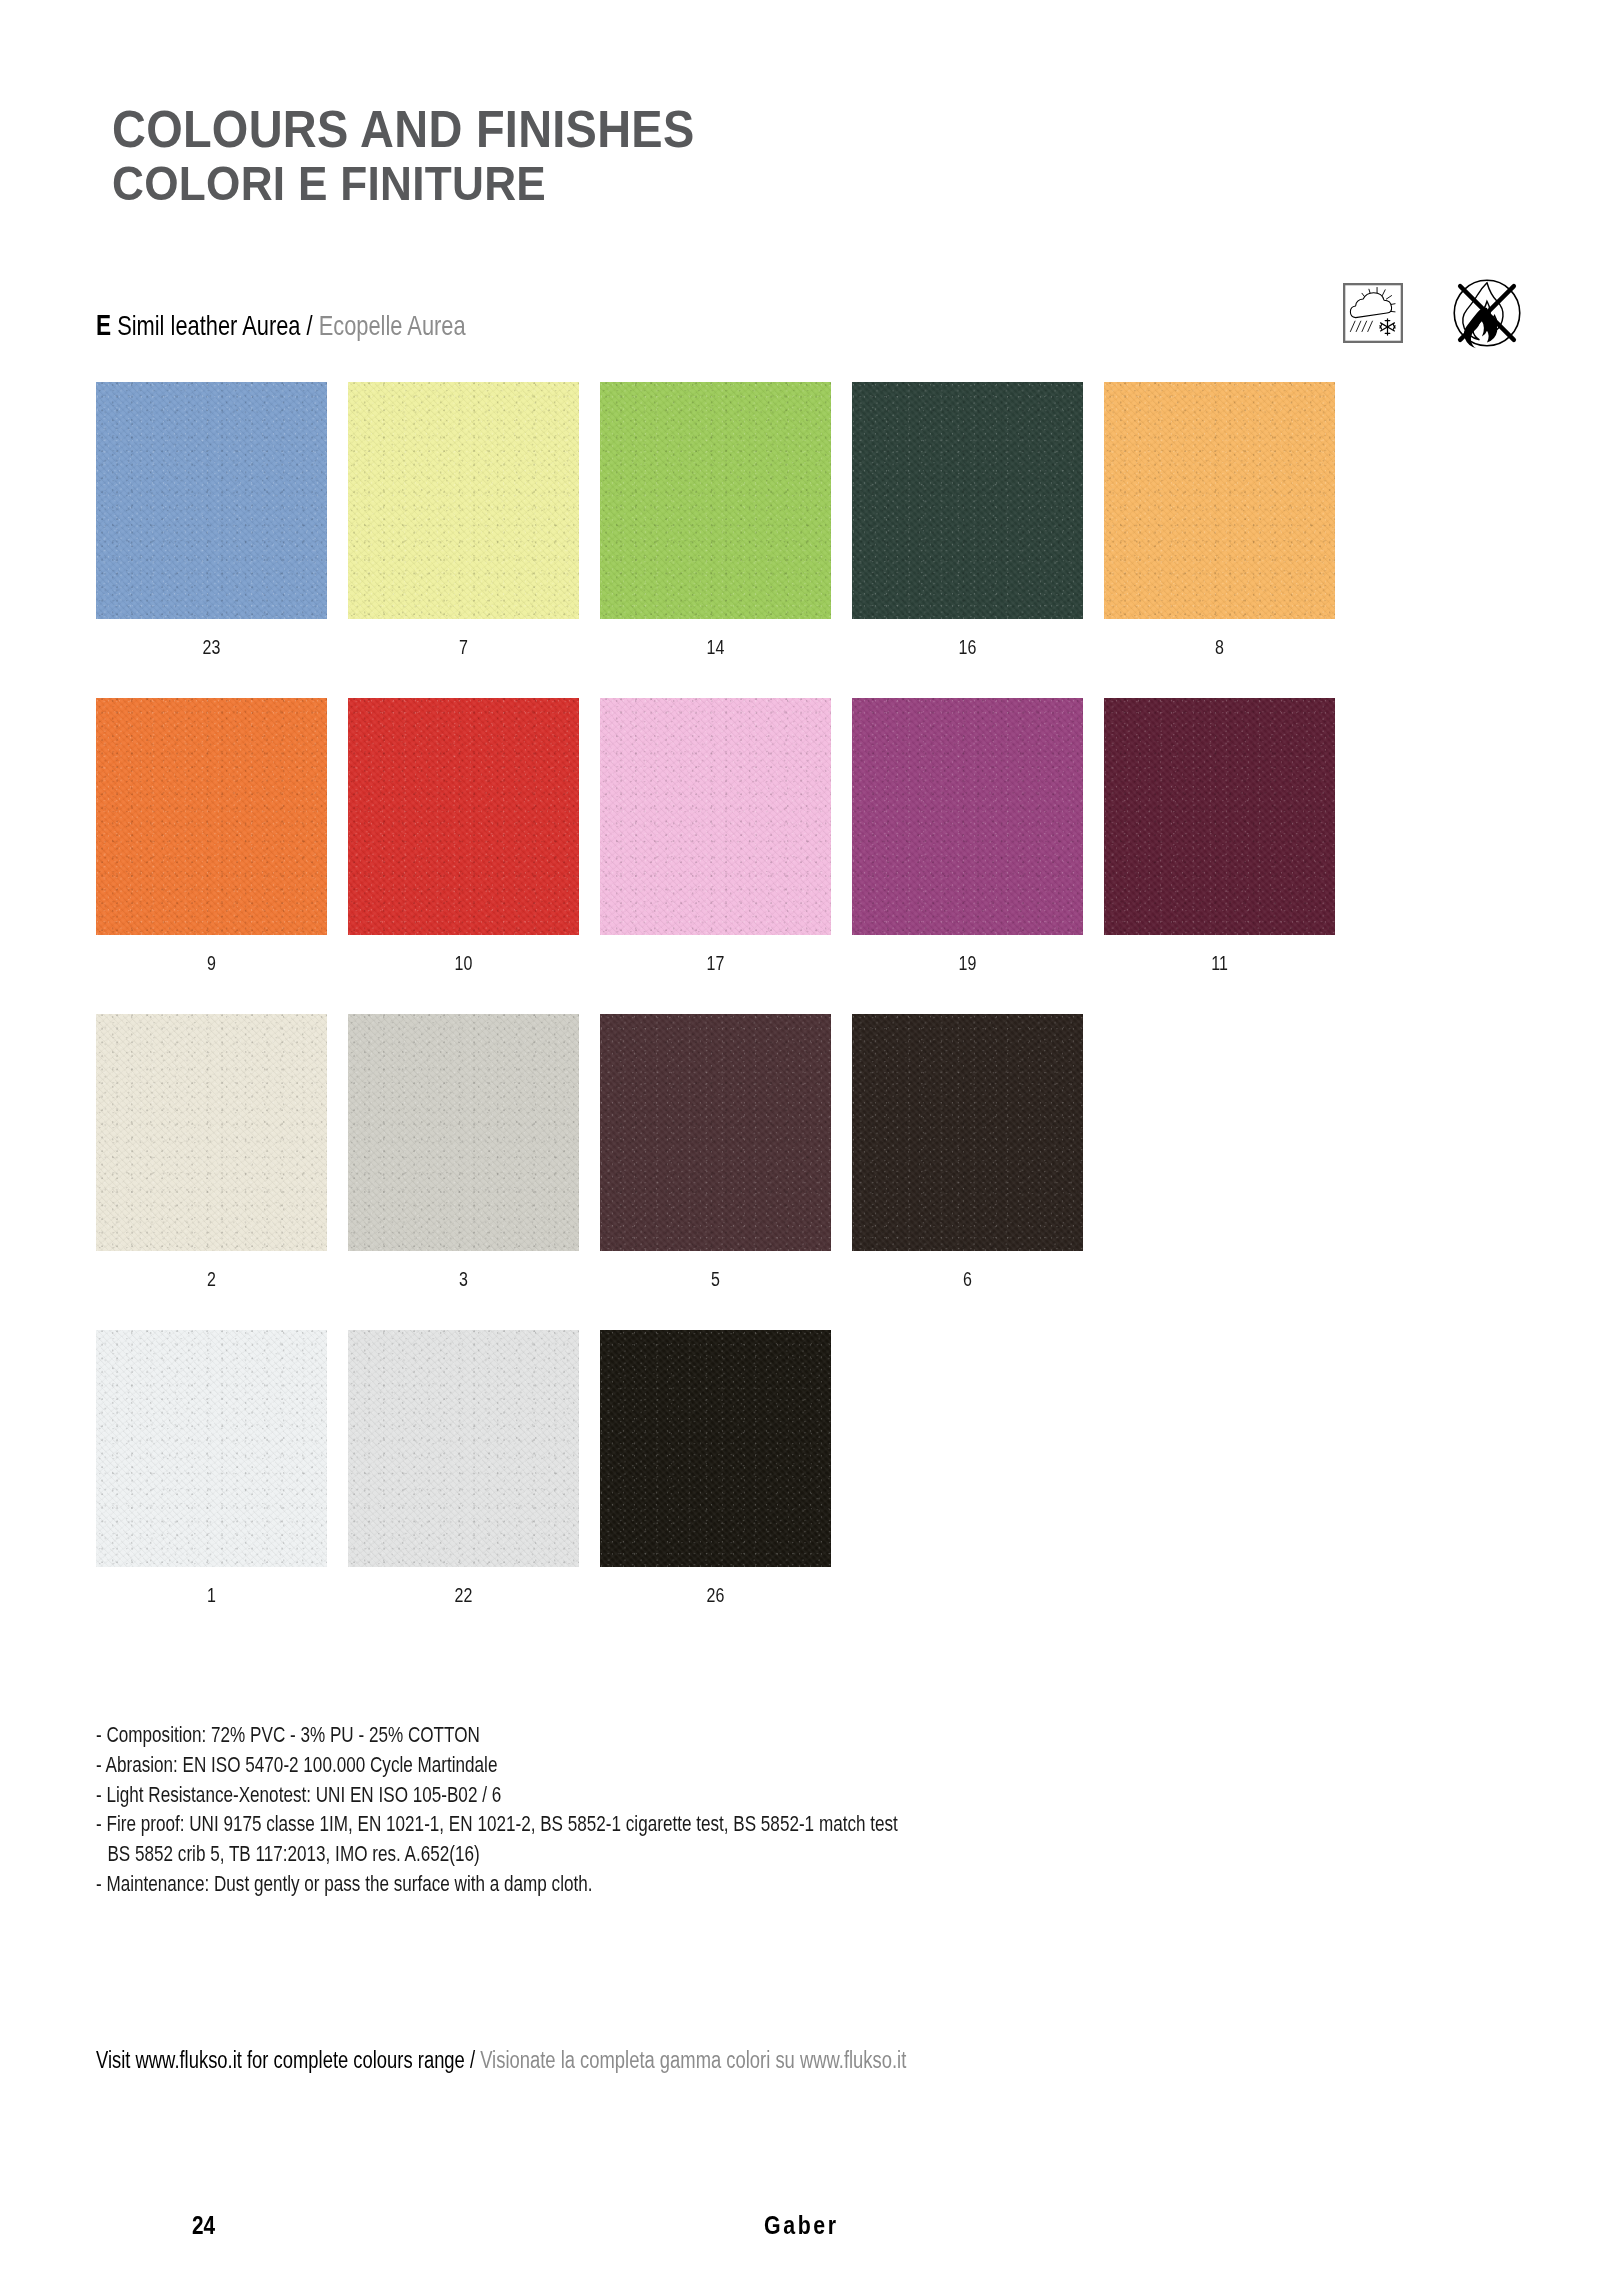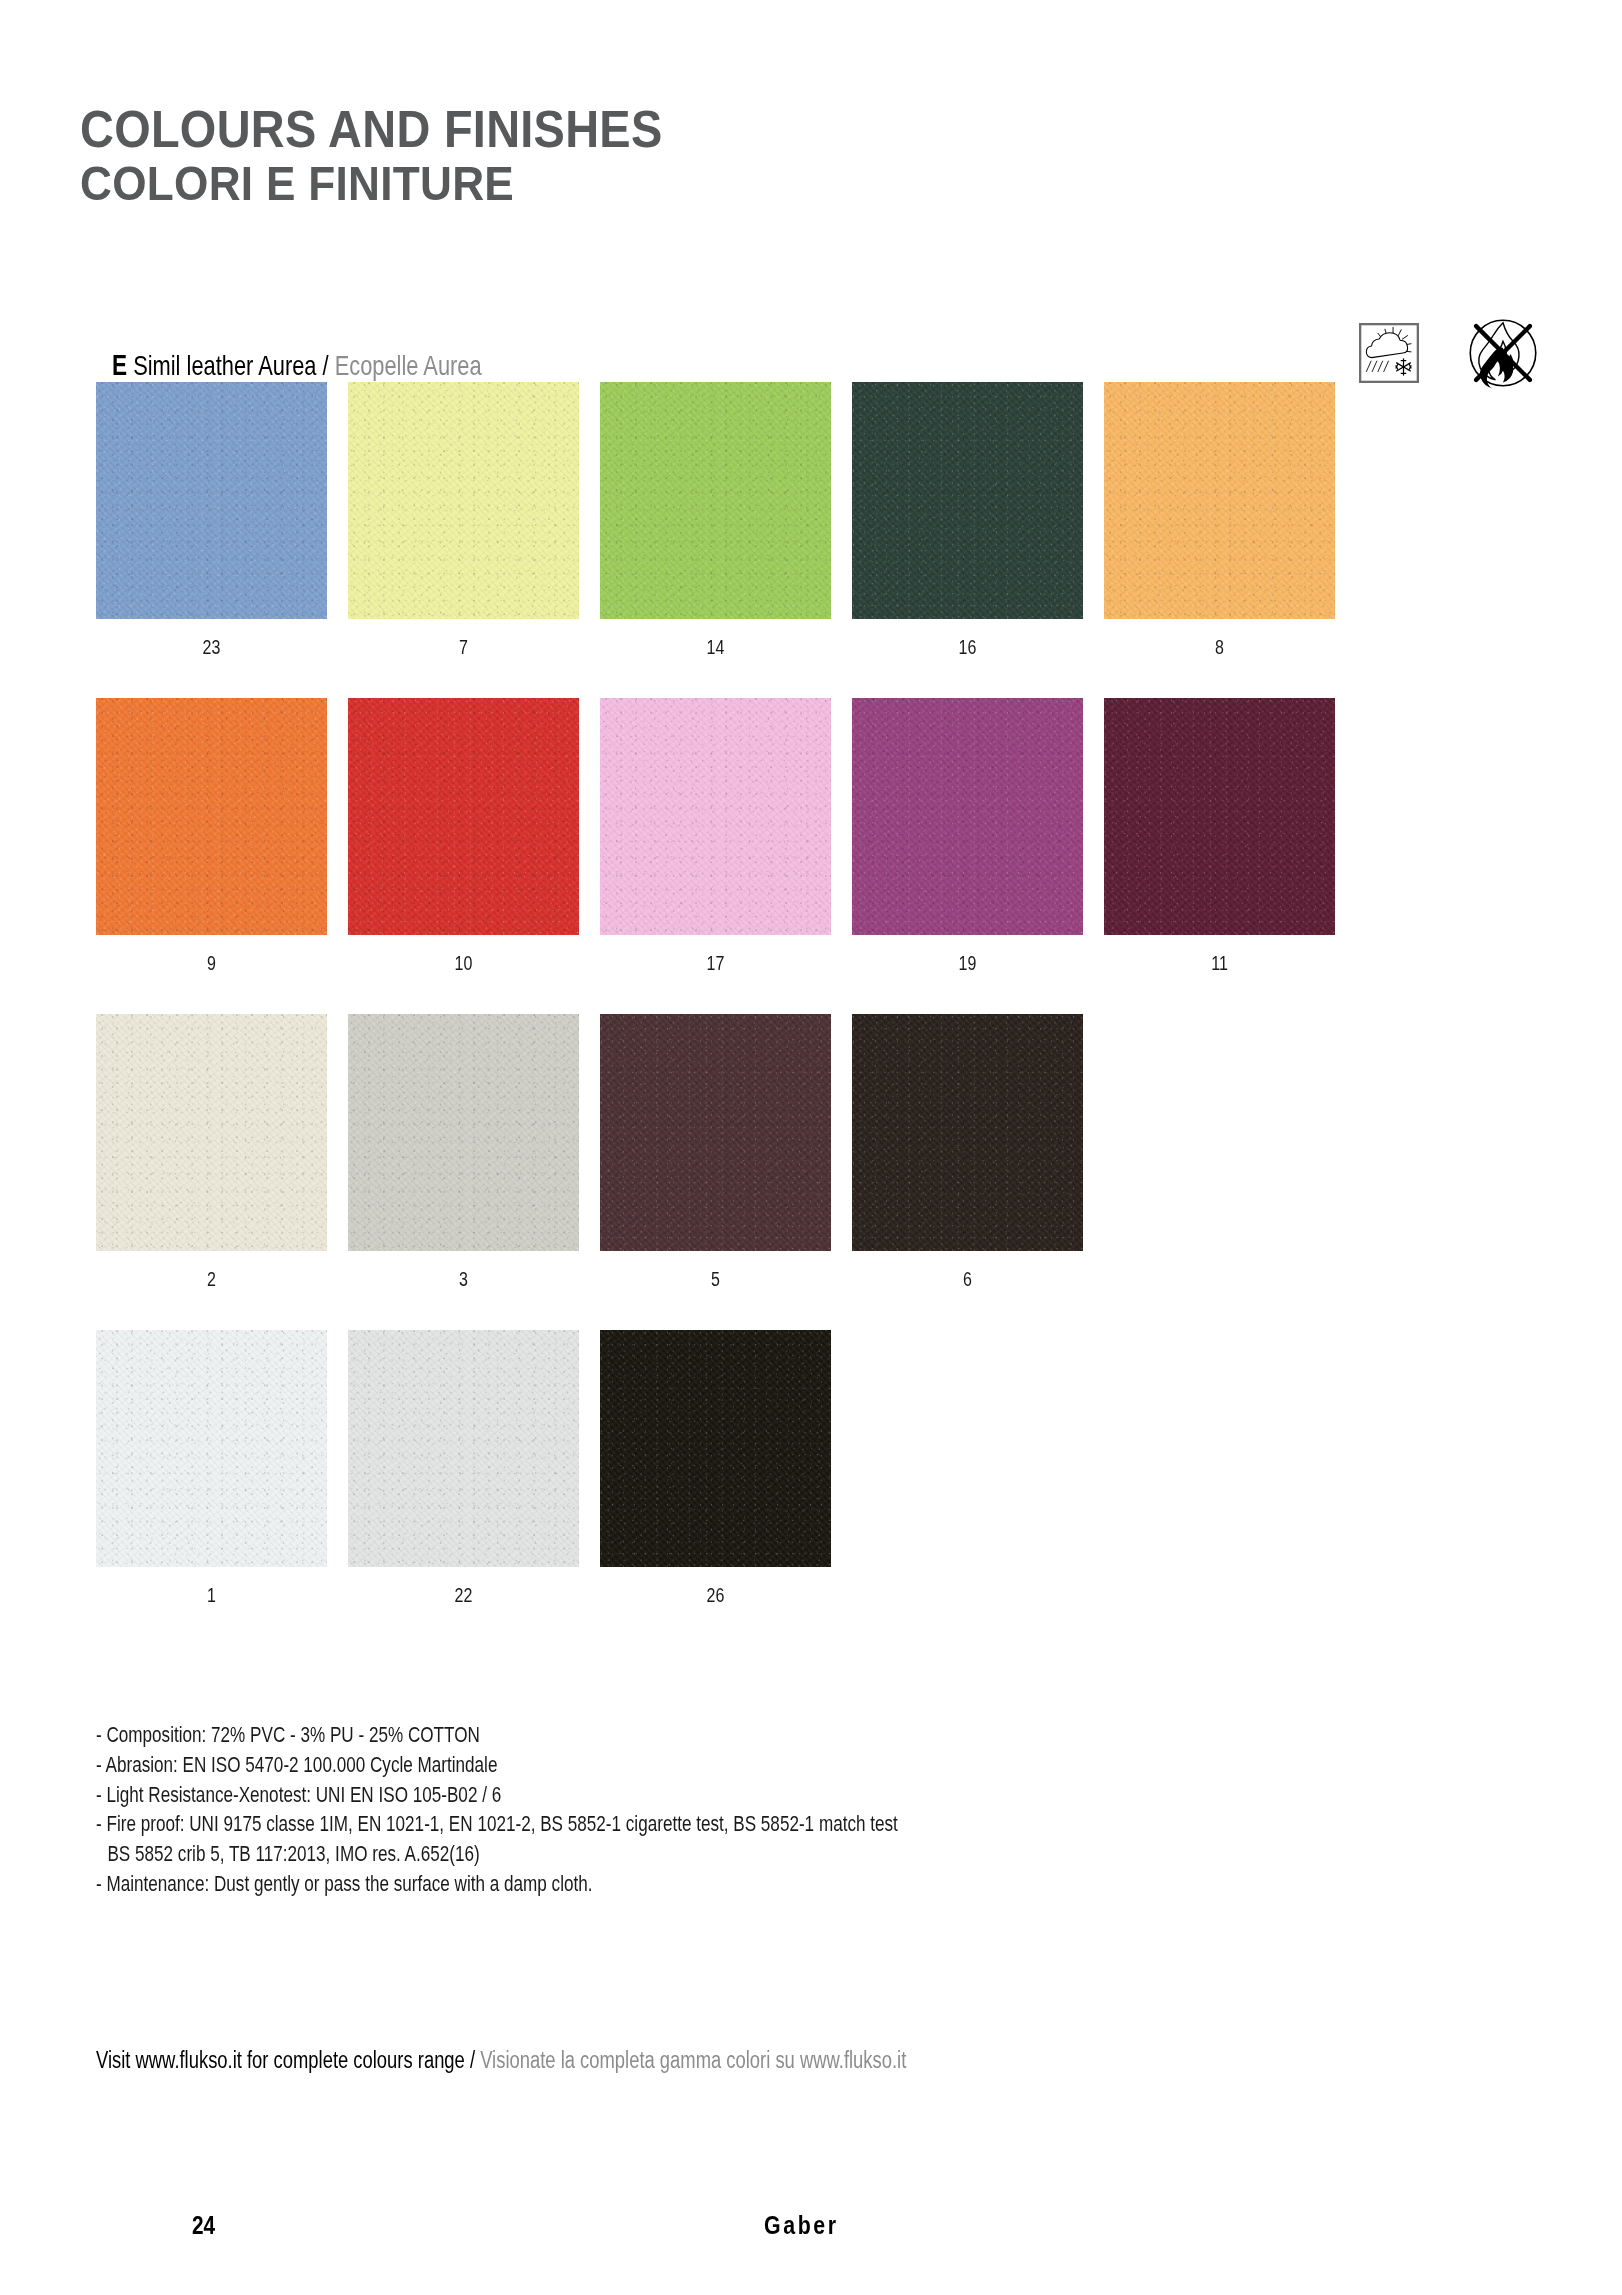--- a/index.html
+++ b/index.html
@@ -18,45 +18,44 @@
 
   .page {
     position: absolute;
     inset: 0;
     background: #ffffff;
   }
 
   
   .header {
     position: absolute;
-    left: 80px;
+    left: 112px;
     top: 104px;
     width: 1430px;
   }
   .title-en, .title-it {
     font-family: "Liberation Sans", "DejaVu Sans", sans-serif;
     font-weight: bold;
     color: #58595b;
     letter-spacing: 0.3px;
     line-height: 1.02;
     transform: scaleX(0.92);
     transform-origin: left center;
     white-space: nowrap;
   }
   .title-en { font-size: 51px; }
   .title-it { font-size: 48px; margin-top: 3.9px; }
 
   
   .section-row {
     position: absolute;
-    left: 112px;
+    left: 96px;
     top: 311px;
     width: 1433px;
     height: 39px;
-    margin-top: 40px;
   }
   .section-label {
     position: absolute;
     left: 0;
     top: 0;
     white-space: nowrap;
     font-size: 28px;
     line-height: 1;
     transform: scaleX(0.78);
     transform-origin: left center;

